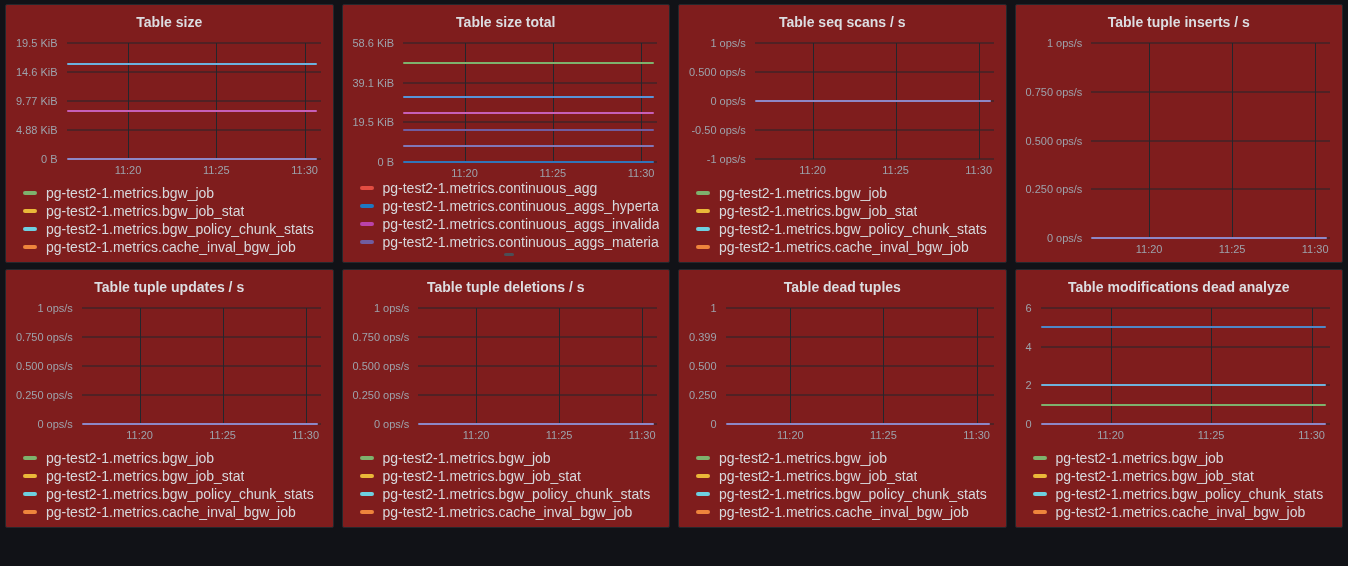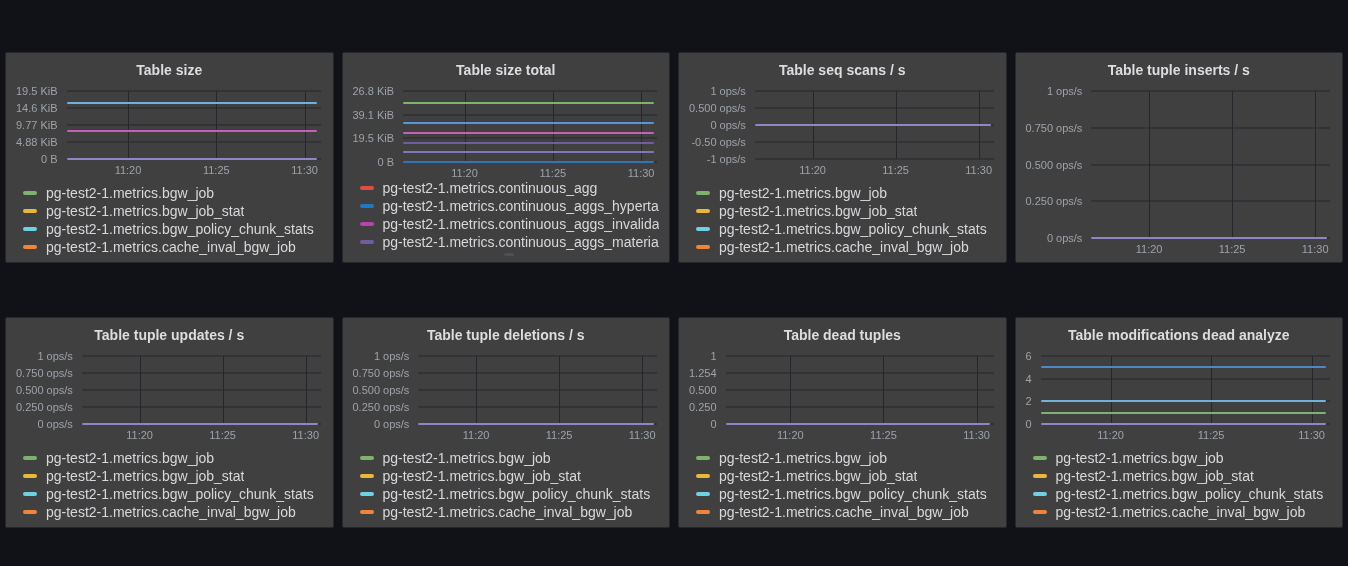--- a/index.html
+++ b/index.html
@@ -6,22 +6,22 @@
   html,body { margin:0; padding:0; background:#111217; }
   body { font-family:"Liberation Sans", sans-serif; }
   .page { width:1348px; height:566px; padding:4px 5px 0 5px; overflow:hidden; }
 
   .row-header { display:flex; align-items:center; height:28px; margin:0 0 5px 2px; color:#e6e7e9; cursor:pointer; }
   .chev { width:14px; height:14px; margin-right:7px; display:flex; align-items:center; justify-content:center; }
   .row-title { font-size:15px; font-weight:700; letter-spacing:.2px; }
 
   .grid { display:grid; grid-template-columns:repeat(4,1fr); grid-template-rows:259px 259px; gap:6px 8px; }
 
-  .panel { background:#404040; border:1px solid #25272c; border-radius:2px;
-           display:flex; flex-direction:column; overflow:hidden; padding:5px 10px 6px 10px;margin-top:48px; }
+  .panel { background:#7f1d1d; border:1px solid #25272c; border-radius:2px;
+           display:flex; flex-direction:column; overflow:hidden; padding:5px 10px 6px 10px; }
   .panel-title { margin:0; flex:none; height:24px; line-height:24px; text-align:center;
                  font-size:14px; font-weight:600; color:#dcdde1; cursor:pointer; }
 
   .chart { flex:1; display:flex; min-height:0; padding-top:9px; }
   .ycol  { flex:none; display:flex; flex-direction:column; padding-right:9px; }
   .yinner{ flex:1; position:relative; }
   .yspacer{ visibility:hidden; height:0; overflow:hidden; font-size:11px; white-space:nowrap; display:block; }
   .xspacer{ flex:none; height:18px; }
   .ylab  { position:absolute; right:0; transform:translateY(-50%); font-size:11px; color:#9da2ab; white-space:nowrap; }
 
@@ -97,21 +97,21 @@
             <span class="swatch" style="background: rgb(239, 132, 60);"></span>
             <span class="legend-label">pg-test2-1.metrics.cache_inval_bgw_job</span>
           </div>
         </div>
   </section>
       <section class="panel">
     <h2 class="panel-title">Table size total</h2>
     <div class="chart">
       <div class="ycol">
         <div class="yinner">
-              <span class="ylab" style="top: 0%;">26.8 KiB</span>
+              <span class="ylab" style="top: 0%;">58.6 KiB</span>
               <span class="ylab" style="top: 33.3333%;">39.1 KiB</span>
               <span class="ylab" style="top: 66.6667%;">19.5 KiB</span>
               <span class="ylab" style="top: 100%;">0 B</span>
             </div>
         <span class="yspacer">58.6 KiB</span>
         <div class="xspacer"></div>
       </div>
       <div class="plotcol">
         <div class="plot">
               <div class="hgrid" style="top: 0%;"></div>
@@ -345,21 +345,21 @@
             <span class="legend-label">pg-test2-1.metrics.cache_inval_bgw_job</span>
           </div>
         </div>
   </section>
       <section class="panel">
     <h2 class="panel-title">Table dead tuples</h2>
     <div class="chart">
       <div class="ycol">
         <div class="yinner">
               <span class="ylab" style="top: 0%;">1</span>
-              <span class="ylab" style="top: 25%;">1.254</span>
+              <span class="ylab" style="top: 25%;">0.399</span>
               <span class="ylab" style="top: 50%;">0.500</span>
               <span class="ylab" style="top: 75%;">0.250</span>
               <span class="ylab" style="top: 100%;">0</span>
             </div>
         <span class="yspacer">0.750</span>
         <div class="xspacer"></div>
       </div>
       <div class="plotcol">
         <div class="plot">
               <div class="hgrid" style="top: 0%;"></div>

